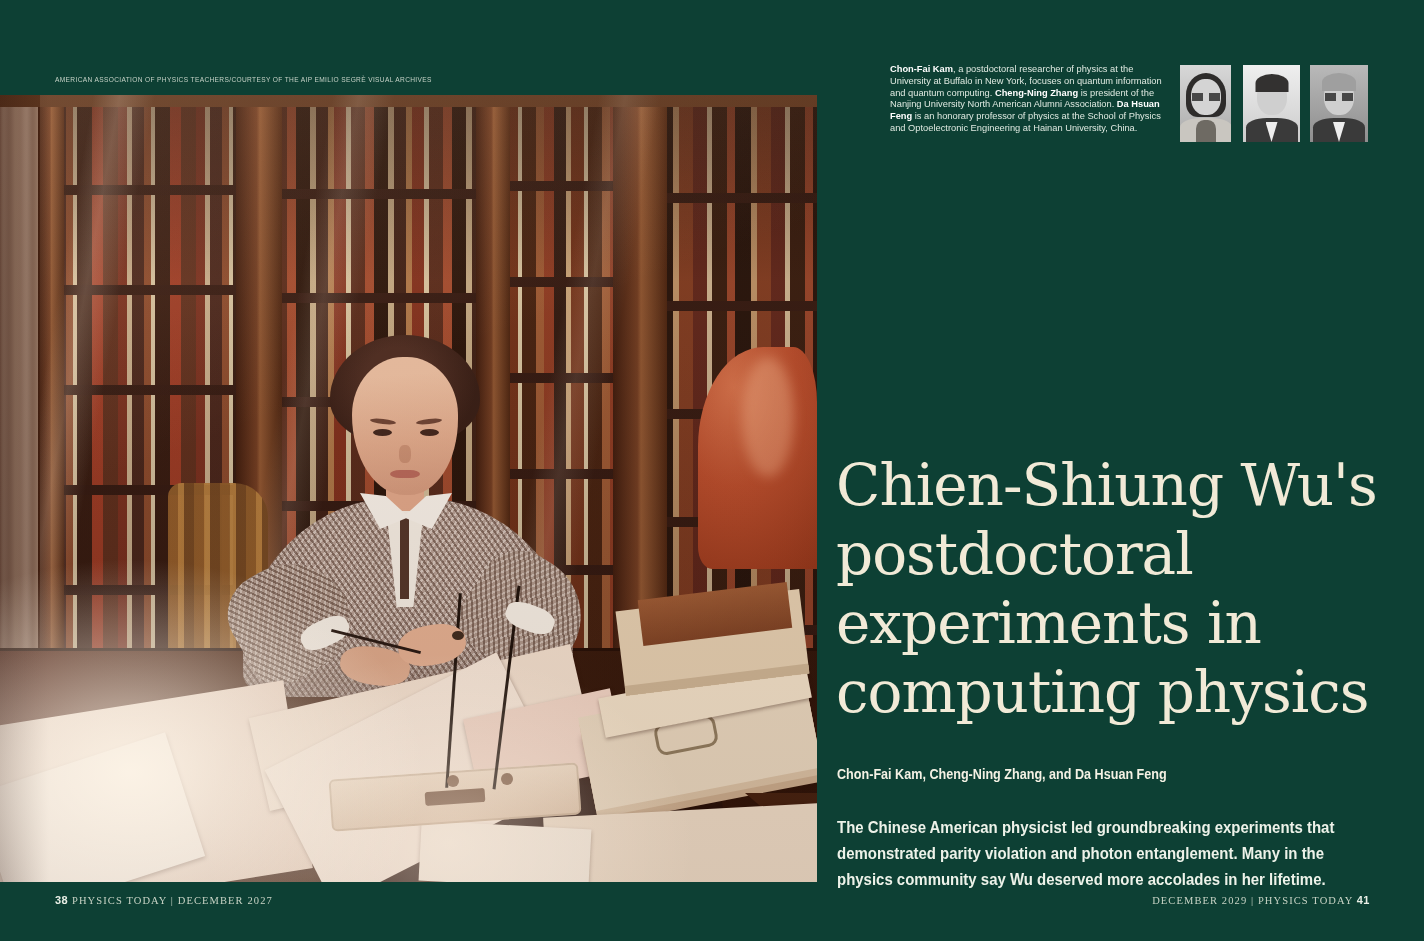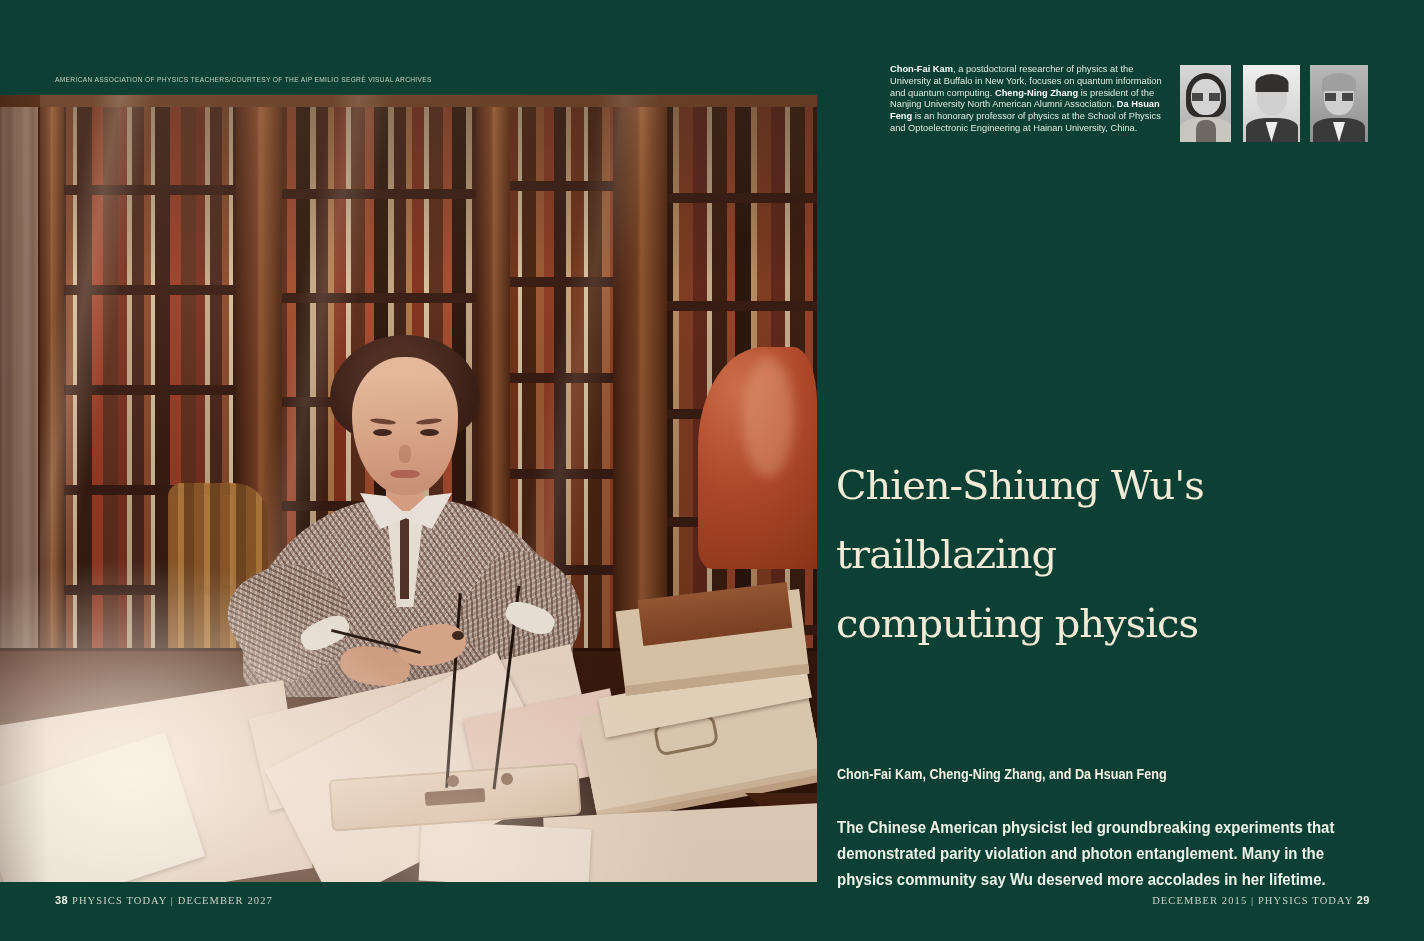--- a/index.html
+++ b/index.html
@@ -145,21 +145,21 @@
   .hs-hair-g{left:50%;transform:translateX(-50%);top:8px;width:34px;height:18px;border-radius:50% 50% 0 0;background:#9f9f9f;}
   .hs-glasses{left:50%;transform:translateX(-50%);top:28px;width:28px;height:8px;
     border-left:11px solid rgba(25,25,25,.75);border-right:11px solid rgba(25,25,25,.75);box-sizing:border-box;}
   .hs-body{left:50%;transform:translateX(-50%);bottom:0;width:52px;height:24px;border-radius:40% 40% 0 0;background:#3a3a3a;}
   .hs1 .hs-body{background:#c9c6c0;}
   .hs-shirt{left:50%;transform:translateX(-50%);bottom:0;width:12px;height:20px;background:#eeeeee;clip-path:polygon(0 0,100% 0,50% 100%);}
   .hs-scarf{left:50%;transform:translateX(-50%);bottom:0;width:20px;height:22px;background:#6e6a63;border-radius:40% 40% 0 0;}
 
   
   .title{left:836px;top:451px;font-family:"DejaVu Serif","Liberation Serif",serif;
-    font-size:40px;line-height:69px;letter-spacing:-1px;color:#f1ead7;font-weight:400;}
+    font-size:58px;line-height:69px;letter-spacing:-1px;color:#f1ead7;font-weight:400;}
   .byline{left:837px;top:765px;font-size:15px;font-weight:700;color:#f4f1e4;
     transform:scaleX(.84);transform-origin:left top;white-space:nowrap;}
   .standfirst{left:837px;top:815px;font-size:17px;font-weight:700;line-height:26px;color:#edf2e9;
     transform:scaleX(.88);transform-origin:left top;white-space:nowrap;}
 
   
   .footer{top:894px;font-family:"Liberation Serif",serif;font-size:10.5px;letter-spacing:1.1px;color:#c9d4c6;white-space:nowrap;}
   .footer .pagenum{font-family:"Liberation Sans",sans-serif;font-weight:700;font-size:11px;color:#e9efe6;letter-spacing:.5px;}
   .footer-left{left:55px;}
   .footer-right{right:54px;text-align:right;}
@@ -260,34 +260,35 @@
   <div class="abs headshot hs3">
     <div class="hs-head"></div>
     <div class="hs-hair-g"></div>
     <div class="hs-glasses"></div>
     <div class="hs-body"></div>
     <div class="hs-shirt"></div>
   </div>
 
   <h1 class="abs title" style="margin:0;">
     <div>Chien-Shiung Wu's</div>
-    <div>trailblazing</div>
+    <div>postdoctoral</div>
+    <div>experiments in</div>
     <div>computing physics</div>
   </h1>
 
   <div class="abs byline">Chon-Fai Kam, Cheng-Ning Zhang, and Da Hsuan Feng</div>
 
   <div class="abs standfirst">
     <div>The Chinese American physicist led groundbreaking experiments that</div>
     <div>demonstrated parity violation and photon entanglement. Many in the</div>
     <div>physics community say Wu deserved more accolades in her lifetime.</div>
   </div>
 
   <div class="abs footer footer-left">
     <span class="pagenum">38</span>
     <span>PHYSICS TODAY | DECEMBER 2027</span>
   </div>
   <div class="abs footer footer-right">
-    <span>DECEMBER 2015 | PHYSICS TODAY</span>
-    <span class="pagenum">29</span>
+    <span>DECEMBER 2029 | PHYSICS TODAY</span>
+    <span class="pagenum">41</span>
   </div>
 
 </div>
 
 </body></html>

